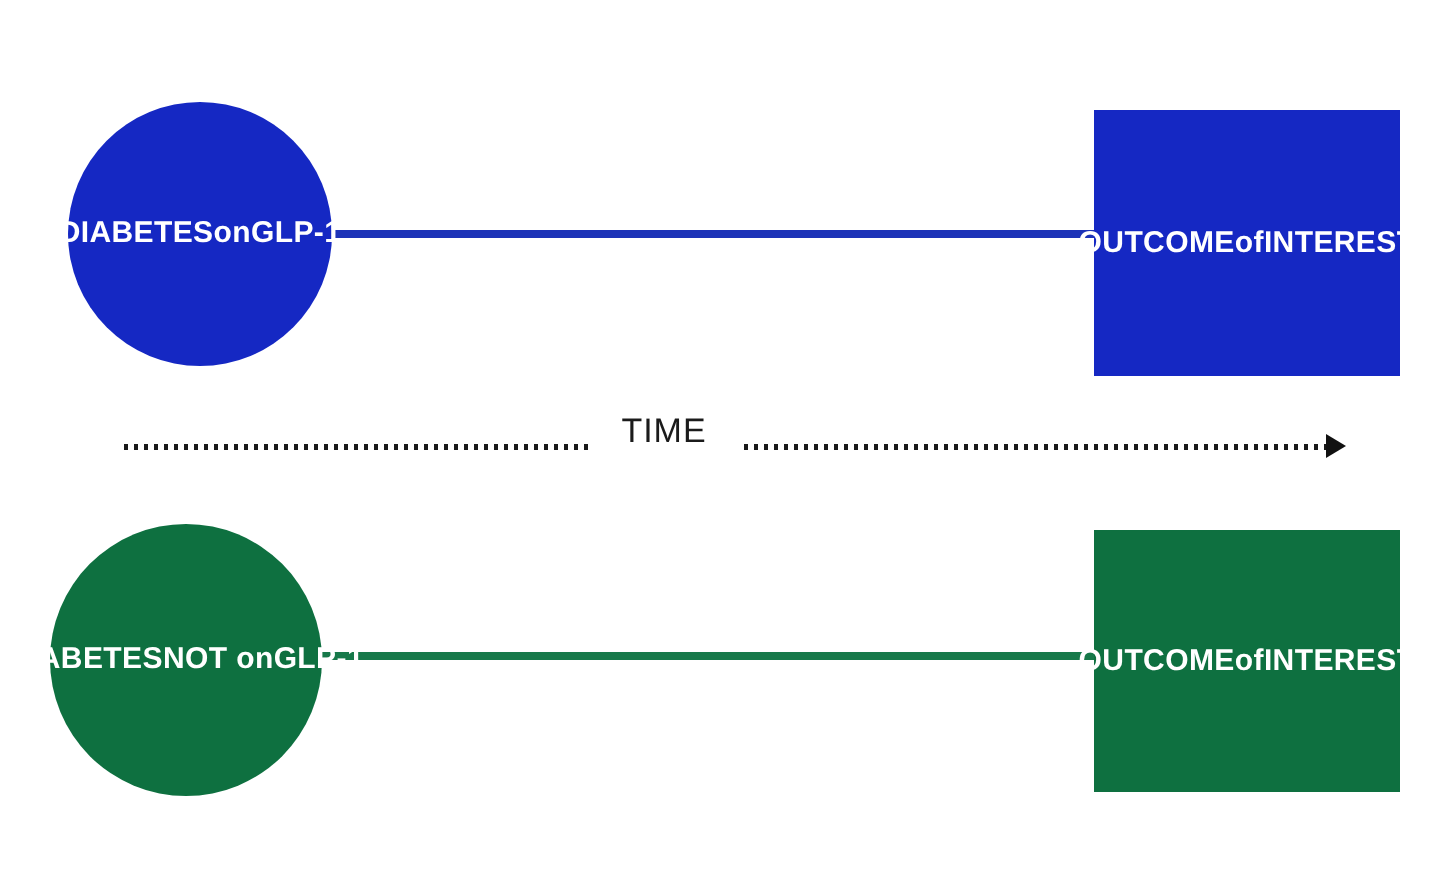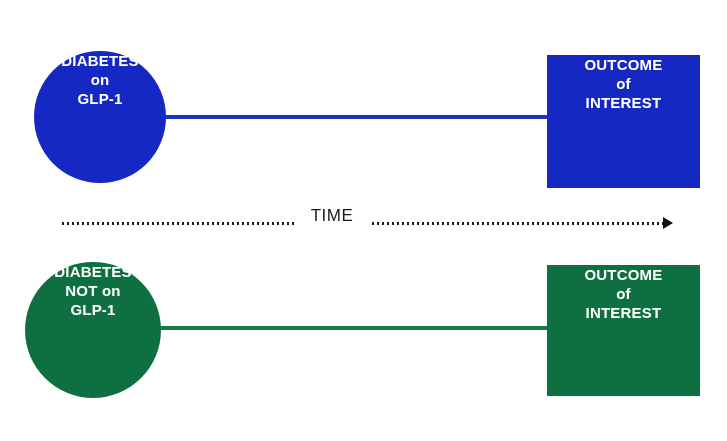--- a/index.html
+++ b/index.html
@@ -18,22 +18,23 @@
     position: relative;
     width: 727px;
     height: 441px;
     background: #ffffff;
   }
 
   
   .node {
     position: absolute;
     display: flex;
-    flex-direction: column;
+    flex-direction: row;
     align-items: center;
+    justify-content: center;
     color: #ffffff;
     font-weight: bold;
     font-size: 15px;
     line-height: 1.28;
     letter-spacing: 0.2px;
     text-align: center;
     box-sizing: border-box;
     z-index: 3;
   }
   .node .line-txt {

